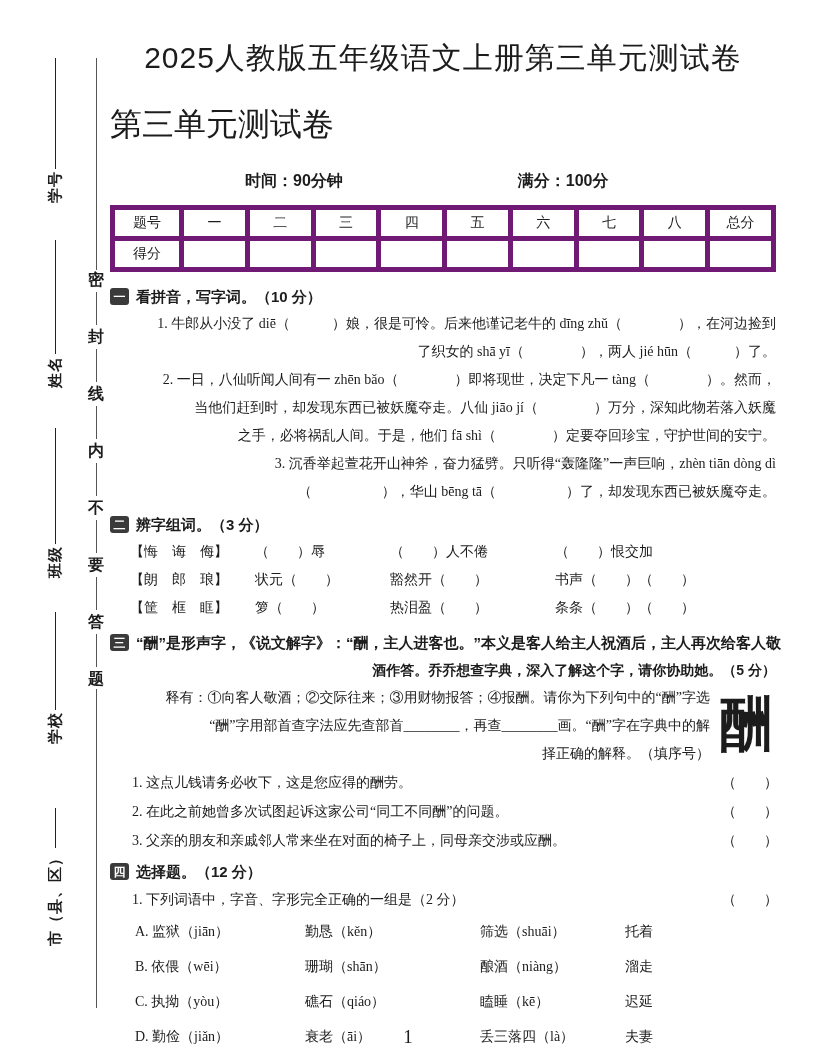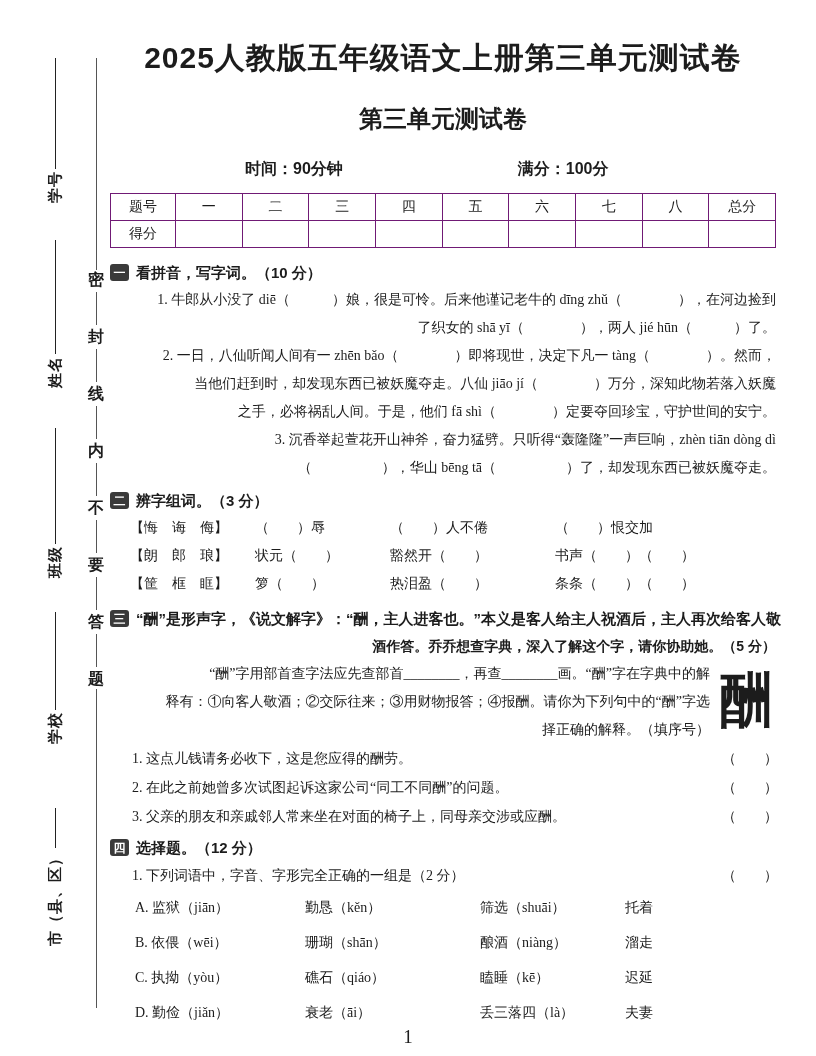--- a/index.html
+++ b/index.html
@@ -12,30 +12,30 @@
   .mlabel{font-size:15px;font-weight:bold;white-space:nowrap;letter-spacing:1px;}
   .mline{flex:1;height:0;border-top:1.5px solid #222;margin-left:2px;}
   .sealline{position:absolute;left:88px;top:58px;height:950px;width:16px;
             display:flex;flex-direction:column;align-items:center;}
   .seg{width:0;border-left:1px solid #555;}
   .seg.dash{height:33px;margin:2px 0;}
   .seg.grow{flex:1;}
   .schar{font-size:16px;font-weight:bold;line-height:20px;}
   
   .content{position:absolute;left:110px;top:38px;width:666px;}
-  .title{margin:0;text-align:center;font-size:30px;font-weight:bold;letter-spacing:1px;
-         font-family:"Liberation Sans","DejaVu Sans",sans-serif;}
-  .subtitle{margin:24px 0 0 0;text-align:center;font-size:24px;font-weight:bold;
+  .title{margin:0;text-align:center;font-size:30px;font-weight:normal;letter-spacing:1px;
+         font-family:"Liberation Sans","DejaVu Sans",sans-serif;}
+  .subtitle{margin:24px 0 0 0;font-size:32px;font-weight:normal;
          font-family:"Liberation Sans","DejaVu Sans",sans-serif;}
   .meta{margin-top:24px;display:flex;font-size:16px;font-weight:bold;
         font-family:"Liberation Sans","DejaVu Sans",sans-serif;}
   .meta span:first-child{margin-left:135px;}
   .meta span:last-child{margin-left:175px;}
   table.score-table{margin-top:13px;width:100%;border-collapse:collapse;table-layout:fixed;}
-  table.score-table td{border:1px solid #701a75;height:26px;text-align:center;font-size:14px;padding:0;}
+  table.score-table td{border:5px solid #701a75;height:26px;text-align:center;font-size:14px;padding:0;}
   table.score-table td.first{width:64px;}
   
   .sec-h{display:flex;align-items:flex-start;margin-top:12px;line-height:26px;}
   .badge{flex:none;width:19px;height:17px;margin-top:4px;margin-right:7px;border-radius:3px;
          background:#3a3a3a;color:#fff;font-size:12px;font-weight:bold;
          display:flex;align-items:center;justify-content:center;
          font-family:"Liberation Sans","DejaVu Sans",sans-serif;}
   .sec-t{font-weight:bold;font-size:15px;white-space:nowrap;
          font-family:"Liberation Sans","DejaVu Sans",sans-serif;}
   .line{font-size:14px;line-height:28px;white-space:nowrap;overflow:hidden;text-align:right;}
@@ -185,22 +185,22 @@
       <span>条条（　　）（　　）</span>
     </div>
 
     <div class="sec-h" style="margin-top:8px;">
       <span class="badge">三</span>
       <span class="sec-t">“酬”是形声字，《说文解字》：“酬，主人进客也。”本义是客人给主人祝酒后，主人再次给客人敬</span>
     </div>
     <div class="line il2">酒作答。乔乔想查字典，深入了解这个字，请你协助她。（5 分）</div>
     <div class="s3body">
       <div class="sealglyph">酬</div>
+      <div class="line">释有：①向客人敬酒；②交际往来；③用财物报答；④报酬。请你为下列句中的“酬”字选</div>
       <div class="line p1">“酬”字用部首查字法应先查部首________，再查________画。“酬”字在字典中的解</div>
-      <div class="line">释有：①向客人敬酒；②交际往来；③用财物报答；④报酬。请你为下列句中的“酬”字选</div>
       <div class="line">择正确的解释。（填序号）</div>
     </div>
     <div class="qrow">
       <span class="qt q">1. 这点儿钱请务必收下，这是您应得的酬劳。</span>
       <span class="ans">（　　）</span>
     </div>
     <div class="qrow">
       <span class="qt q">2. 在此之前她曾多次试图起诉这家公司“同工不同酬”的问题。</span>
       <span class="ans">（　　）</span>
     </div>

